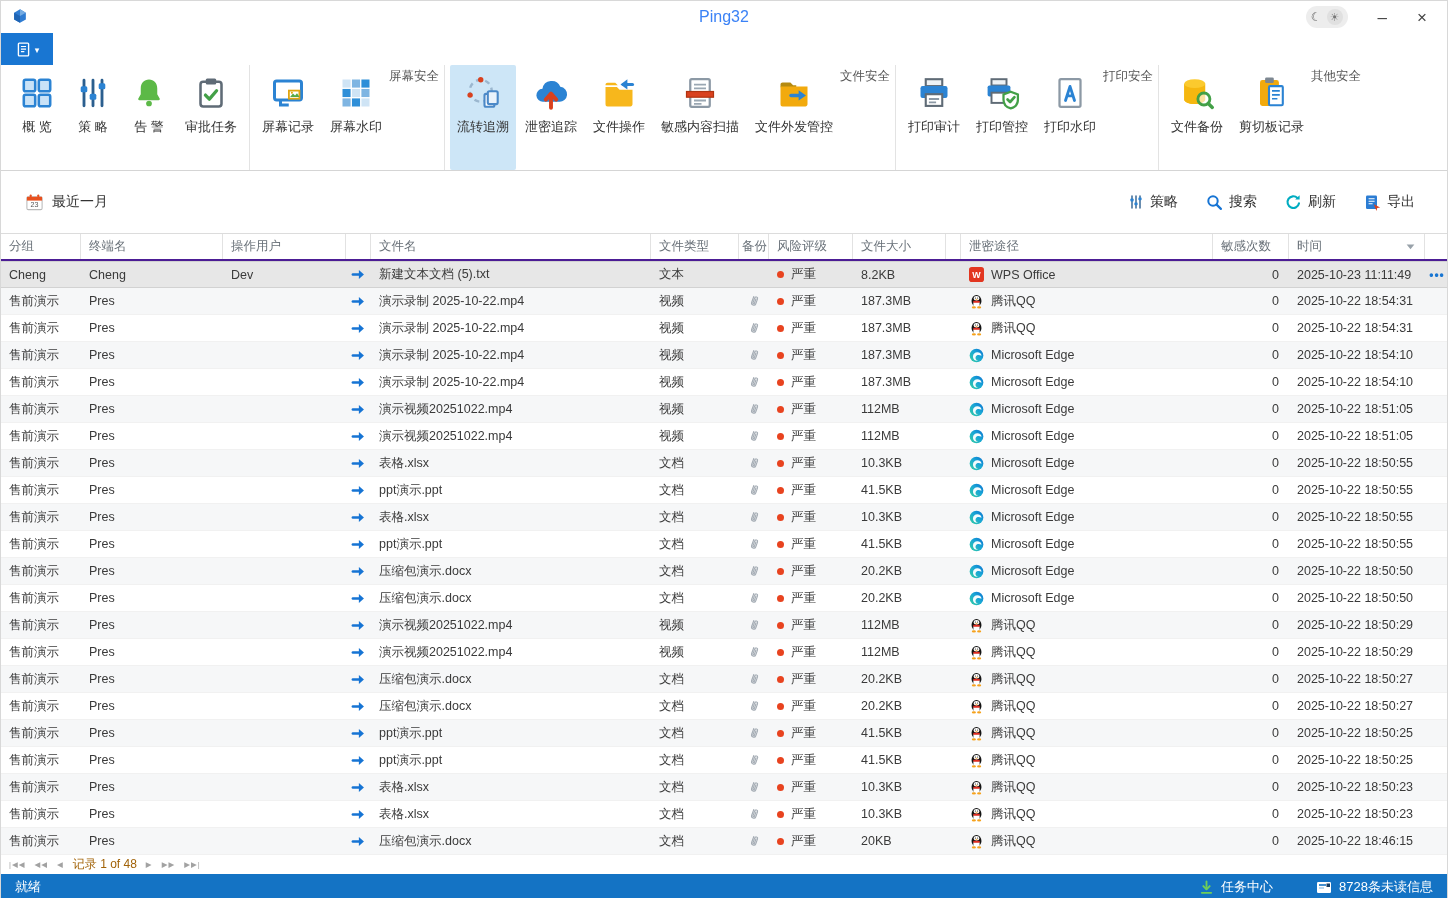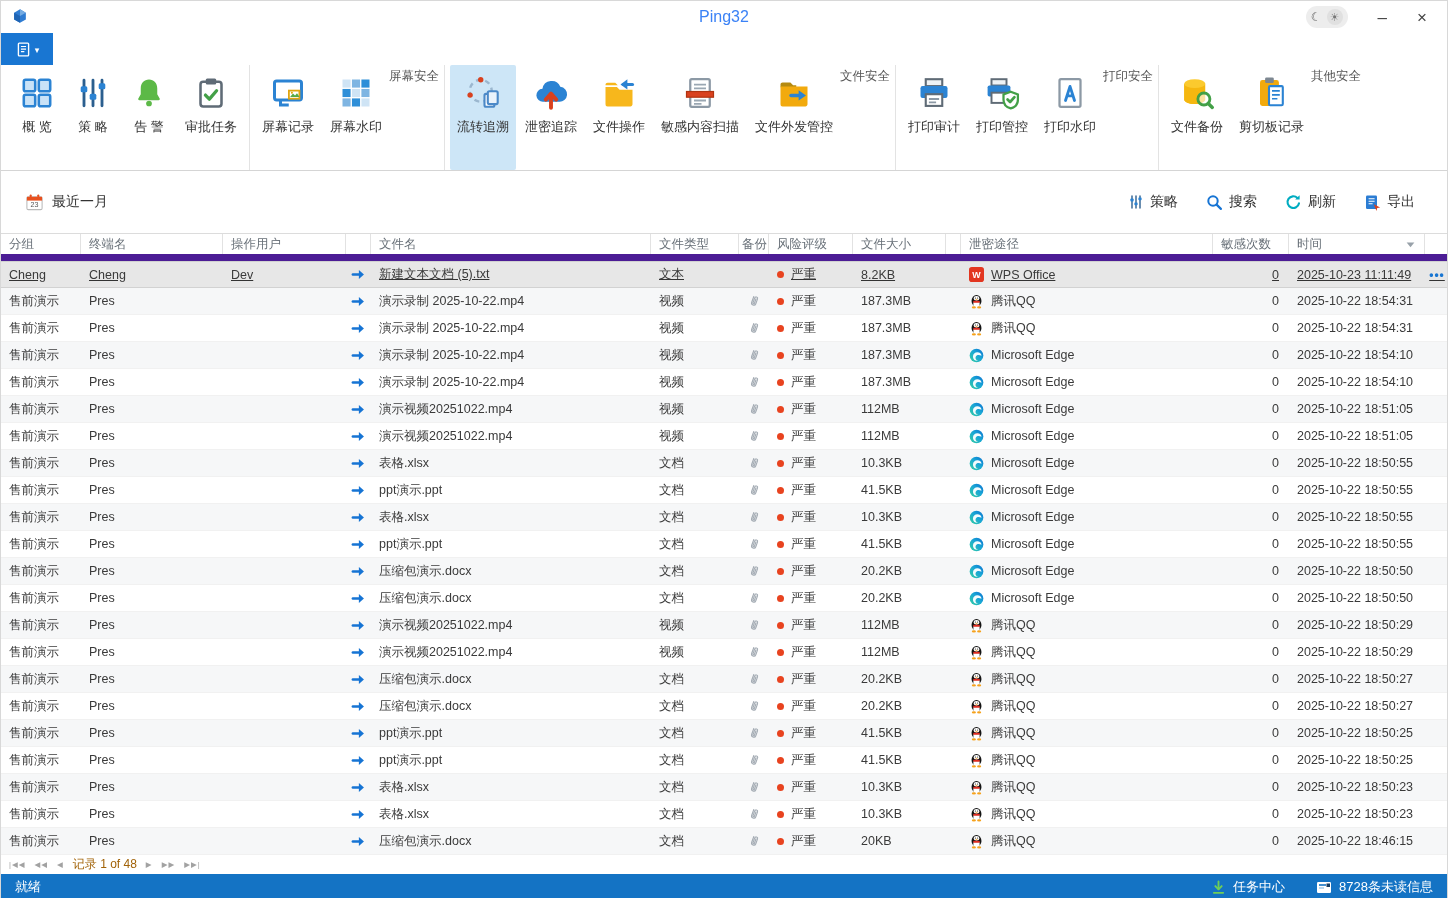--- a/index.html
+++ b/index.html
@@ -34,41 +34,41 @@
   .rbtn .ricon svg{width:36px;height:36px}
   .rbtn .lbl{font-size:13px;color:#333;white-space:nowrap;margin-top:7px}
   .glabel{text-align:center;font-size:12.5px;color:#555;padding:3px 0 7px}
   
   .filterbar{height:62px;display:flex;align-items:center;justify-content:space-between;padding:0 32px 0 24px;flex:0 0 auto}
   .date-filter{display:flex;align-items:center;gap:8px;font-size:14px;color:#333}
   .fb-actions{display:flex;gap:28px}
   .action{display:flex;align-items:center;gap:6px;font-size:14px;color:#333}
   
   .grid{flex:0 0 auto;border-top:1px solid #dcdcdc}
-  .thead{display:grid;height:27px;border-bottom:7px solid #4c1d95;color:#687078;font-size:12.5px;align-items:center}
+  .thead{display:grid;height:27px;border-bottom:2px solid #4c1d95;color:#687078;font-size:12.5px;align-items:center}
   .hcell{display:flex;align-items:center;height:100%;padding:0 8px;border-right:1px solid #e2e2e2;overflow:hidden;white-space:nowrap}
   .hcell.narrow{padding:0 3px}
   .hcell:last-child{border-right:none}
   .hfilter{margin-left:auto}
   .tbody{display:block}
   .row{display:grid;height:27px;align-items:center;font-size:12.5px;border-bottom:1px solid #f1f1f1;background:#fff}
   .row.alt{background:#f6f7f8}
   .row.selected{background:#e7e7e7;border-top:1px solid #d2d2d2;border-bottom:1px solid #d2d2d2}
   .cell{display:flex;align-items:center;gap:7px;padding:0 8px;white-space:nowrap;overflow:hidden;color:#3a3a3a}
   .cell.c-center{justify-content:center;padding:0}
   .cell.c-right{justify-content:flex-end;padding-right:10px}
   .risk-dot{width:7px;height:7px;border-radius:50%;background:#e8431f;flex:0 0 auto}
   .more-btn{color:#1976d2;font-weight:bold;letter-spacing:1px;font-size:12px}
   
   .pager{height:19px;display:flex;align-items:center;gap:9px;padding-left:8px;color:#555;font-size:12px;flex:0 0 auto}
   .pgbtn{color:#a2a2a2;font-size:7.5px;letter-spacing:1px;line-height:1}
   .pager .plabel{color:#a16207}
   
   .statusbar{height:26px;background:#1473c4;color:#fff;display:flex;align-items:center;padding:0 14px;font-size:13px;flex:0 0 auto;margin-top:auto}
-  .sb-right{margin-left:auto;display:flex;gap:31px;align-items:flex-start}
+  .sb-right{margin-left:auto;display:flex;gap:43px;align-items:flex-start}
   .sb-item{display:flex;align-items:center;gap:7px}
   .hidden-defs{position:absolute;width:0;height:0}
 </style>
 </head>
 <body>
 
 <svg class="hidden-defs" aria-hidden="true">
   <defs>
     <linearGradient id="edgeg" x1="0" y1="1" x2="1" y2="0">
       <stop offset="0" stop-color="#35d0a0"></stop>
@@ -427,21 +427,21 @@
             <svg width="11" height="11" viewBox="0 0 10 10">
               <path d="M1.5 3.2h7L5 7.6z" fill="#98a1a9"></path>
             </svg>
           </span>
         </div>
         <div class="hcell narrow">
           <span class="hlabel"></span>
         </div>
       </div>
     <div class="tbody" id="tbody">
-        <div class="row selected" style="grid-template-columns: 80px 142px 123px 25px 280px 88px 30px 84px 93px 15px 252px 76px 136px 24px; text-decoration: underline;">
+        <div class="row selected" style="grid-template-columns: 80px 142px 123px 25px 280px 88px 30px 84px 93px 15px 252px 76px 136px 24px;">
           <div class="cell">Cheng</div>
           <div class="cell">Cheng</div>
           <div class="cell">Dev</div>
           <div class="cell c-center">
             <span>
               <svg width="15" height="15" viewBox="0 0 16 16">
                 <path d="M2 8h8.4" stroke="#1674d4" stroke-width="2.7" stroke-linecap="round"></path>
                 <path d="M8.4 3.3L13.8 8l-5.4 4.7z" fill="#1674d4"></path>
               </svg>
             </span>

